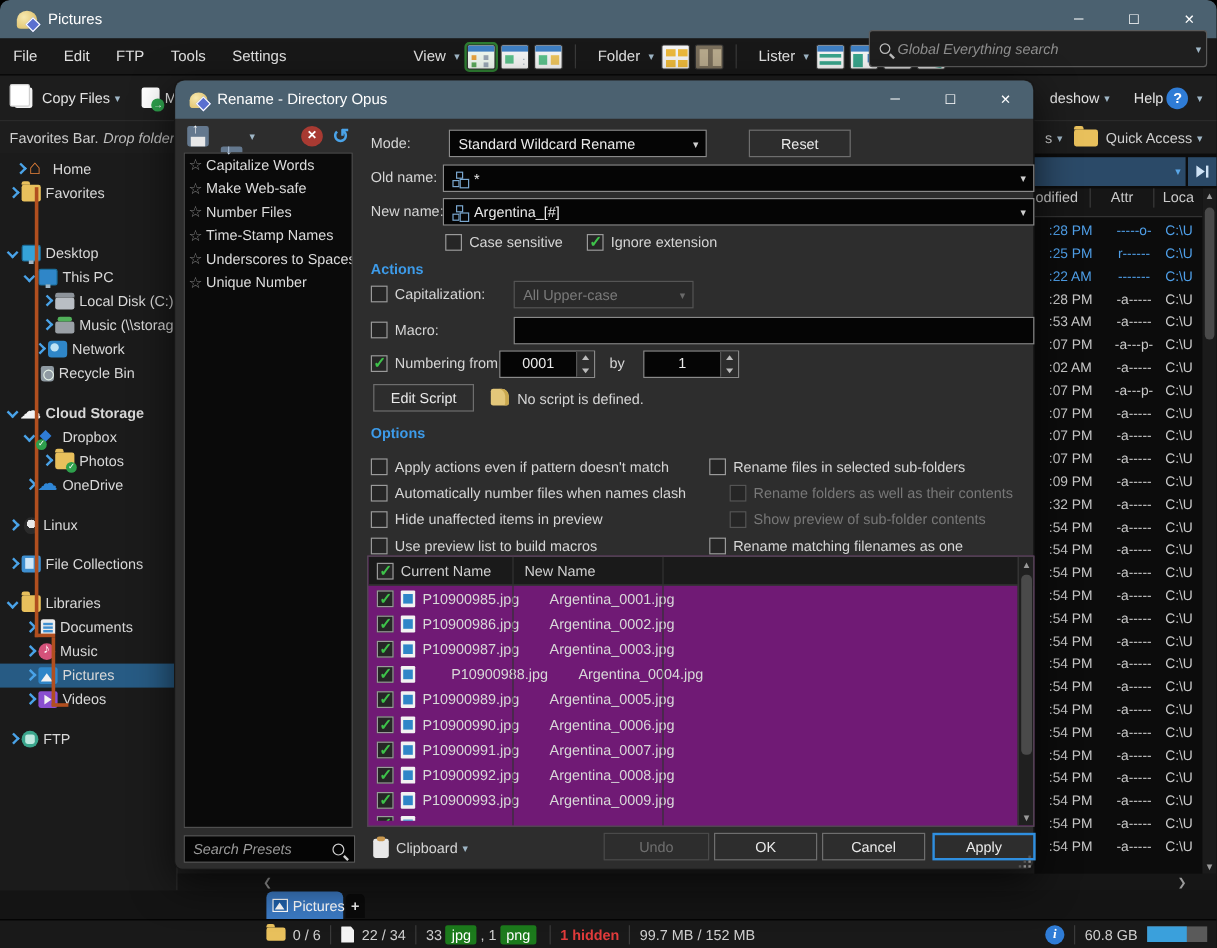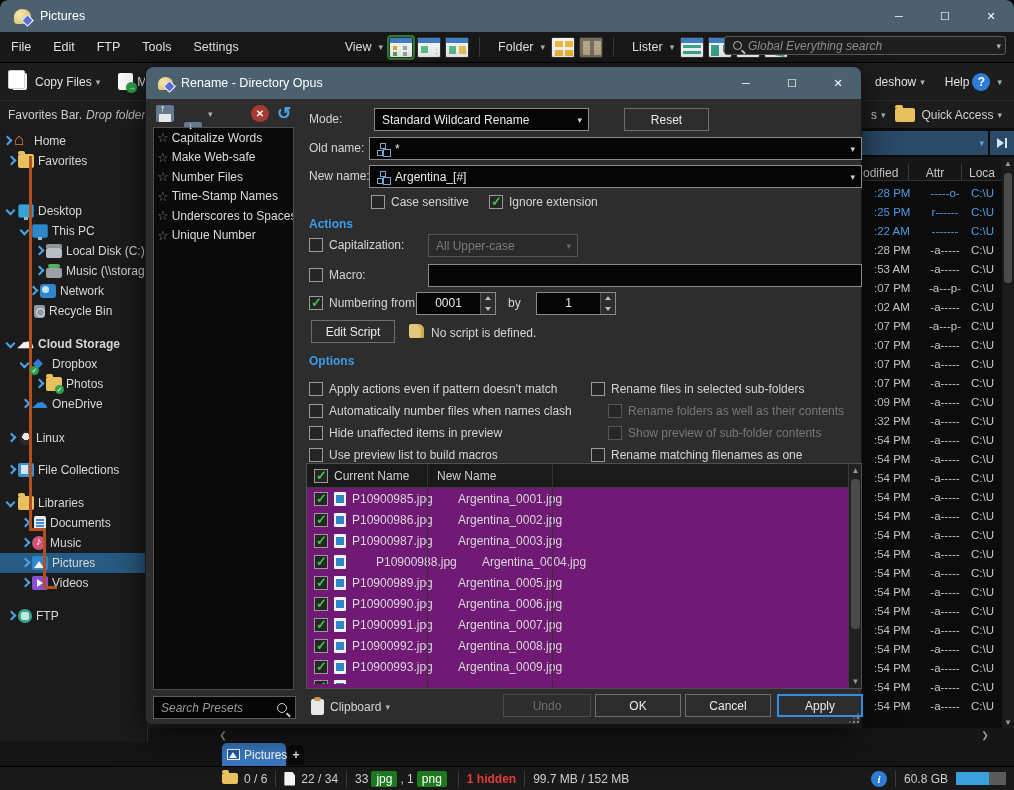--- a/index.html
+++ b/index.html
@@ -28,21 +28,21 @@
   .ic-foldtabs::before{display:none;}
   .ic-foldtabs::after{content:"";position:absolute;left:3px;top:3px;width:8px;height:6px;background:#ecb93c;box-shadow:10px 0 0 #ecb93c,0 9px 0 #ecb93c,10px 9px 0 #ecb93c;}
   .ic-dual{background:#7a6f5c;}
   .ic-dual::before{display:none;}
   .ic-dual::after{content:"";position:absolute;left:3px;top:3px;width:7px;height:14px;background:#b7a98c;box-shadow:11px 0 0 #b7a98c;}
   .ic-hbars::after{content:"";position:absolute;left:2px;top:7px;width:18px;height:3px;background:#3aa58c;box-shadow:0 6px 0 #3aa58c;}
   .ic-vsplit::after{content:"";position:absolute;left:2px;top:7px;width:8px;height:11px;background:#3aa58c;box-shadow:10px -2px 0 -2px #3f7fc2;}
   .ic-list::after{content:"";position:absolute;left:2px;top:7px;width:4px;height:10px;background:#3aa58c;box-shadow:7px 0 0 #cfd6dd;}
   .ic-img::after{content:"";position:absolute;left:9px;top:8px;width:0;height:0;border-left:6px solid transparent;border-right:6px solid transparent;border-bottom:10px solid #3aa58c;transform:rotate(12deg);}
   .vsep{width:1px;height:20px;background:#3a3a3a;margin:0 8px;}
-  .searchbox{position:absolute;right:8px;top:36px;width:282px;height:19px;background:#1f1f1f;border:1px solid #5a5a5a;border-radius:3px;display:flex;align-items:center;color:#8f8f8f;}
+  .searchbox{position:absolute;right:8px;top:25px;width:282px;height:31px;background:#1f1f1f;border:1px solid #5a5a5a;border-radius:3px;display:flex;align-items:center;color:#8f8f8f;}
   .mag{width:9px;height:9px;border:1.5px solid #bfbfbf;border-radius:50%;margin:0 6px 0 8px;position:relative;flex:none;}
   .mag::after{content:"";position:absolute;width:5px;height:1.5px;background:#bfbfbf;transform:rotate(45deg);left:7px;top:9px;}
   .searchbox .ph{font-style:italic;flex:1;}
   
   .toolbar2{position:absolute;left:0;top:63px;width:100%;height:37px;background:#1d1d1d;display:flex;align-items:center;color:#e2e2e2;}
   .pages-icon{width:15px;height:17px;background:#f2f2f2;border-radius:2px;margin:0 8px 0 12px;position:relative;}
   .pages-icon::before{content:"";position:absolute;left:-4px;top:-3px;width:15px;height:17px;background:#fff;border:1px solid #cfcfcf;border-radius:2px;}
   .movepage-icon{width:15px;height:17px;background:#fff;border-radius:2px;margin:0 4px 0 14px;position:relative;}
   .movepage-icon::after{content:"→";position:absolute;right:-4px;bottom:-3px;width:11px;height:11px;background:#2ea04c;color:#fff;border-radius:50%;font-size:8px;line-height:11px;text-align:center;}
   .t2right{position:absolute;right:8px;top:0;height:37px;display:flex;align-items:center;}
@@ -98,21 +98,21 @@
   .ti-ftp{background:#3aa58c;border-radius:50%;width:14px;}
   .ti-ftp::after{content:"";position:absolute;left:3px;top:3px;width:8px;height:8px;background:#bfe8df;border-radius:2px;}
   .treeline{position:absolute;background:#b14f1f;z-index:0;}
   
   .file-panel{position:absolute;left:862px;top:128px;width:152px;height:614px;background:#0c0c0c;}
   .addrbar{position:absolute;left:0;top:3px;width:126px;height:24px;background:#2b4a68;display:flex;align-items:center;justify-content:flex-end;}
   .addrbar .chev{color:#5aa7e8;}
   .addrbtn{position:absolute;left:128px;top:3px;width:24px;height:24px;background:#2b4a68;display:flex;align-items:center;justify-content:center;}
   .addrbtn .tri{width:0;height:0;border-top:5px solid transparent;border-bottom:5px solid transparent;border-left:7px solid #cfe3f5;margin-right:1px;}
   .addrbtn .bar{width:2px;height:10px;background:#cfe3f5;}
-  .fcols{position:absolute;left:0;top:29px;width:140px;height:24px;background:#161616;border-bottom:1px solid #323232;color:#c9c9c9;display:flex;align-items:flex-end;}
+  .fcols{position:absolute;left:0;top:29px;width:140px;height:24px;background:#161616;border-bottom:1px solid #323232;color:#c9c9c9;display:flex;align-items:flex-start;}
   .fcol-sep{width:1px;height:16px;background:#3a3a3a;}
   .frows{position:absolute;left:12px;top:55px;width:164px;}
   .frow{height:19px;display:flex;align-items:center;color:#c9c9c9;font-size:11.5px;}
   .frow.blue{color:#4f9fe8;}
   .frow .t{width:45px;text-align:left;flex:none;}
   .frow .a{width:52px;text-align:center;flex:none;}
   .frow .l{flex:1;}
   .vscroll{position:absolute;left:140px;top:29px;width:12px;height:573px;background:#1b1b1b;}
   .vscroll .up,.vscroll .dn{position:absolute;left:0;width:12px;height:14px;color:#9a9a9a;font-size:8px;text-align:center;line-height:14px;}
   .vscroll .dn{bottom:0;}
@@ -261,21 +261,21 @@
       <span>s</span>
       <span class="chev">▾</span>
       <div class="mini-folder"></div>
       <span>Quick Access</span>
       <span class="chev">▾</span>
     </div>
   </div>
 
   <div class="tree-panel">
     <div class="tree-items" id="tree-items">
-        <div class="trow" style="padding-left: 2px;">
+        <div class="trow" style="padding-left: 12px;">
           <span class="texp c"></span>
           <span class="ti ti-home"></span>
           <span>Home</span>
         </div>
         <div class="trow" style="padding-left: 6px;">
           <span class="texp c"></span>
           <span class="ti ti-folder"></span>
           <span>Favorites</span>
         </div>
         <div class="trow" style="padding-left: 6px; margin-top: 30px;">

